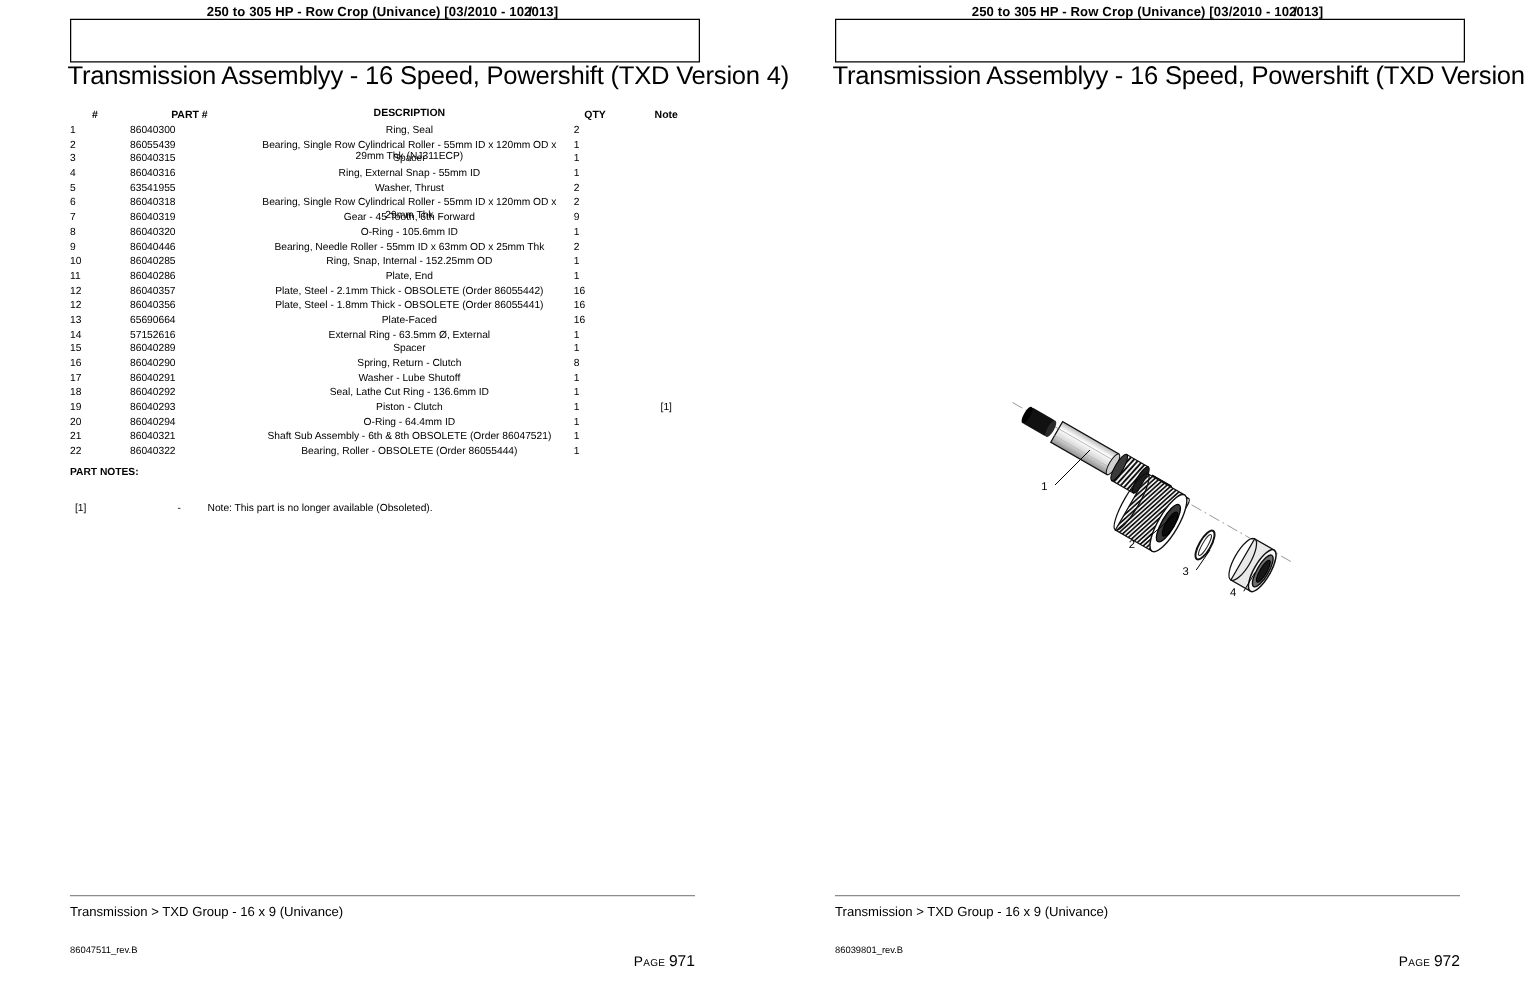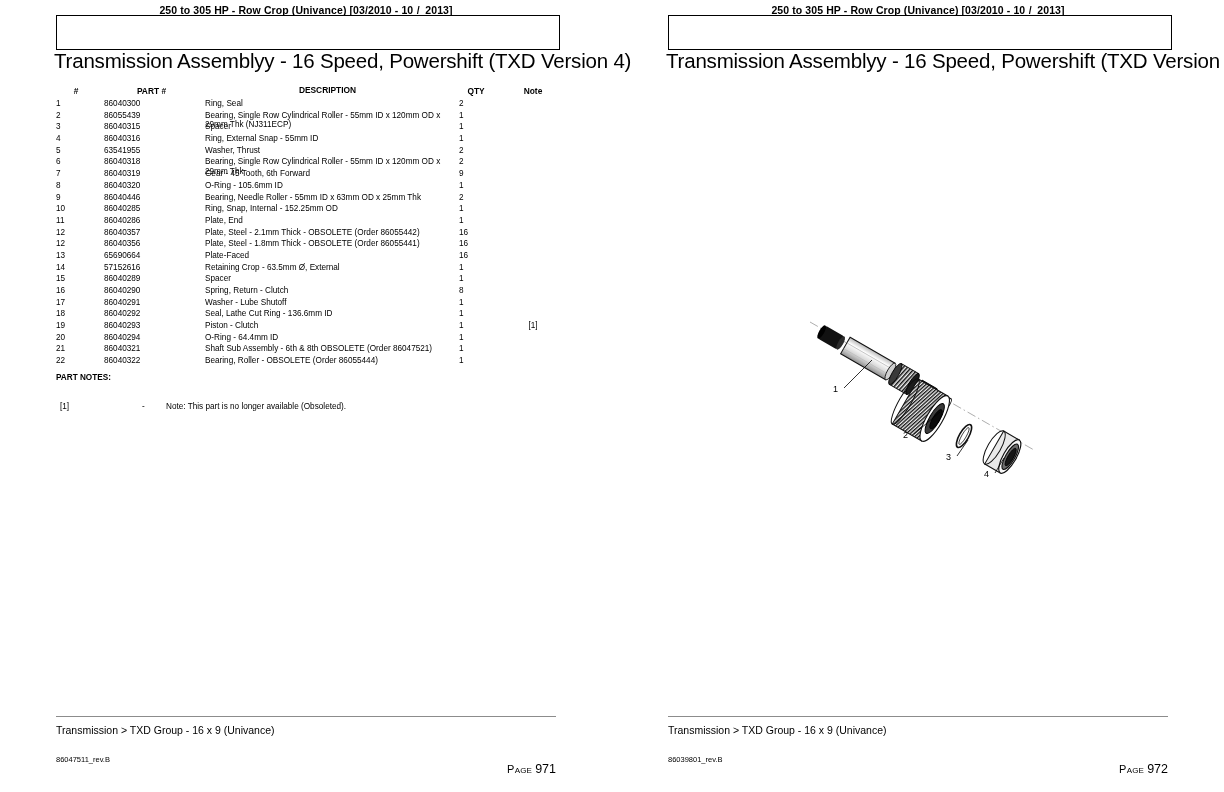--- a/index.html
+++ b/index.html
@@ -38,21 +38,20 @@
     left: 0;
     right: 0;
     top: 4px;
     text-align: center;
     font-size: 10.5px;
     font-weight: bold;
     letter-spacing: 0.1px;
   }
   .header-model .date-overlap {
     position: relative;
-    padding-left: 12px;
   }
   .header-model .date-overlap::after {
     content: "/";
     position: absolute;
     left: 3.5px;
     top: 0;
   }
   .assembly-title {
     position: absolute;
     left: 54px;
@@ -100,21 +99,21 @@
   }
   .pt-head .c-part {
     left: 48px;
     width: 95px;
     text-align: center;
   }
   .c-desc {
     position: absolute;
     left: 149px;
     width: 245px;
-    text-align: left;
+    text-align: center;
     line-height: 9.6px;
   }
   .pt-head .c-desc {
     text-align: center;
   }
   .c-qty {
     position: absolute;
     left: 403px;
     width: 34px;
     text-align: left;
@@ -320,21 +319,21 @@
       <div class="pt-row">
         <span class="c-num">13</span>
         <span class="c-part">65690664</span>
         <span class="c-desc">Plate-Faced</span>
         <span class="c-qty">16</span>
         <span class="c-note"></span>
       </div>
       <div class="pt-row">
         <span class="c-num">14</span>
         <span class="c-part">57152616</span>
-        <span class="c-desc">Retaining Crop - 63.5mm Ø, External</span>
+        <span class="c-desc">External Ring - 63.5mm Ø, External</span>
         <span class="c-qty">1</span>
         <span class="c-note"></span>
       </div>
       <div class="pt-row">
         <span class="c-num">15</span>
         <span class="c-part">86040289</span>
         <span class="c-desc">Spacer</span>
         <span class="c-qty">1</span>
         <span class="c-note"></span>
       </div>

